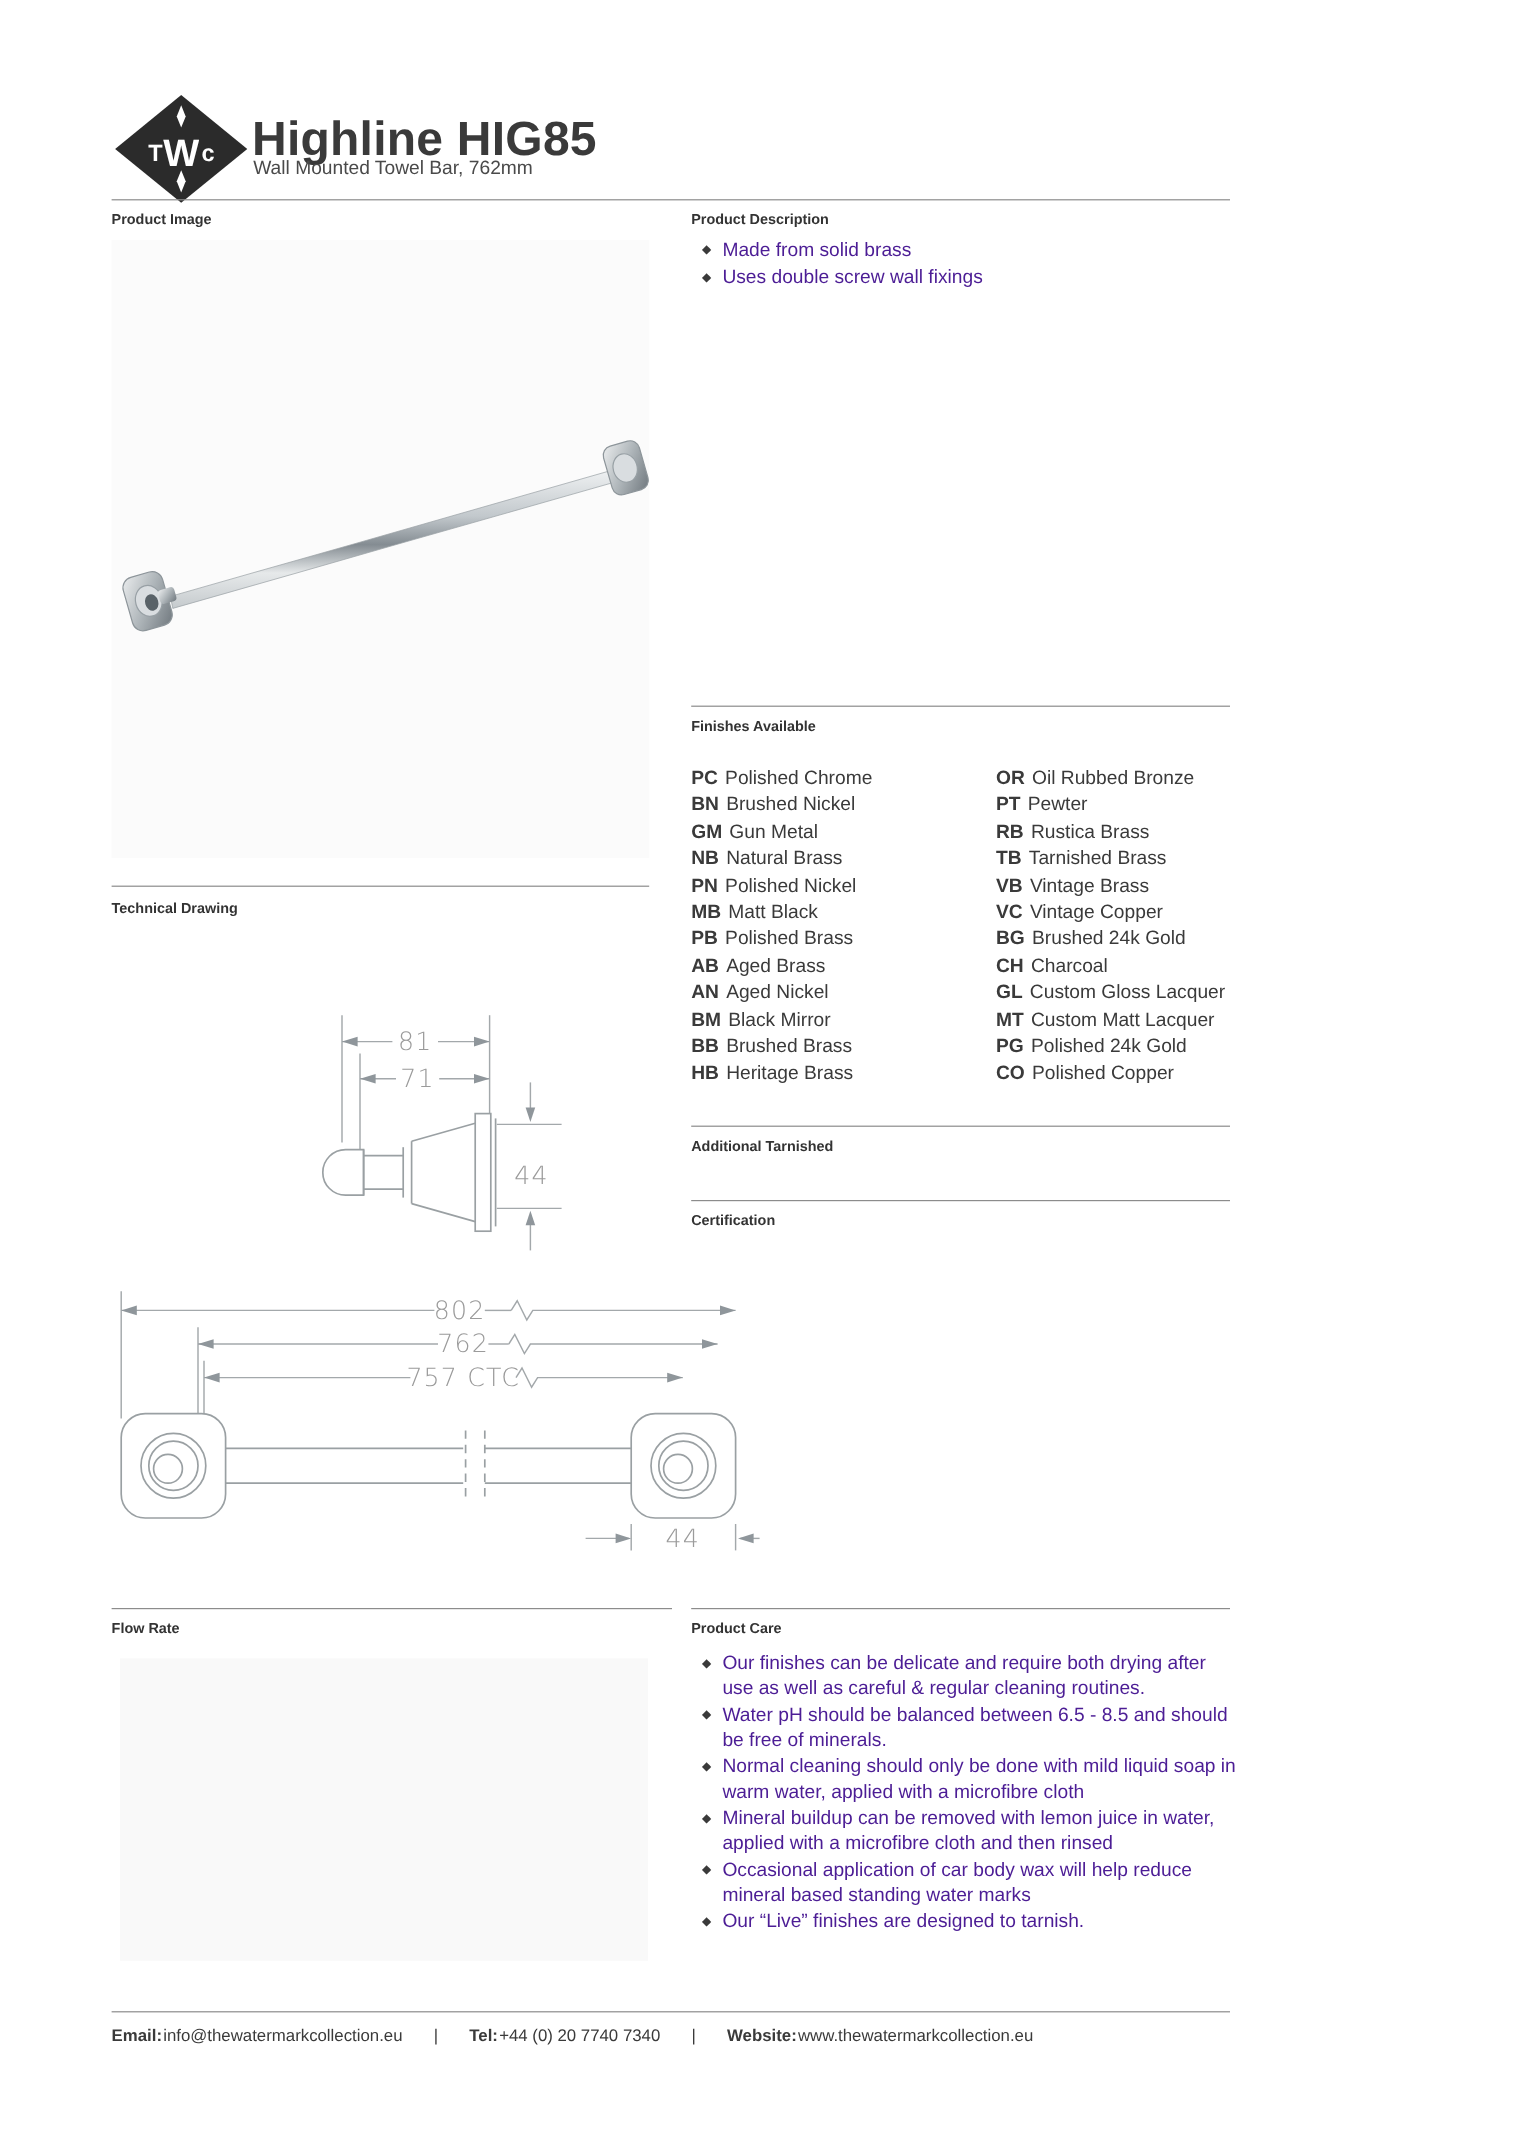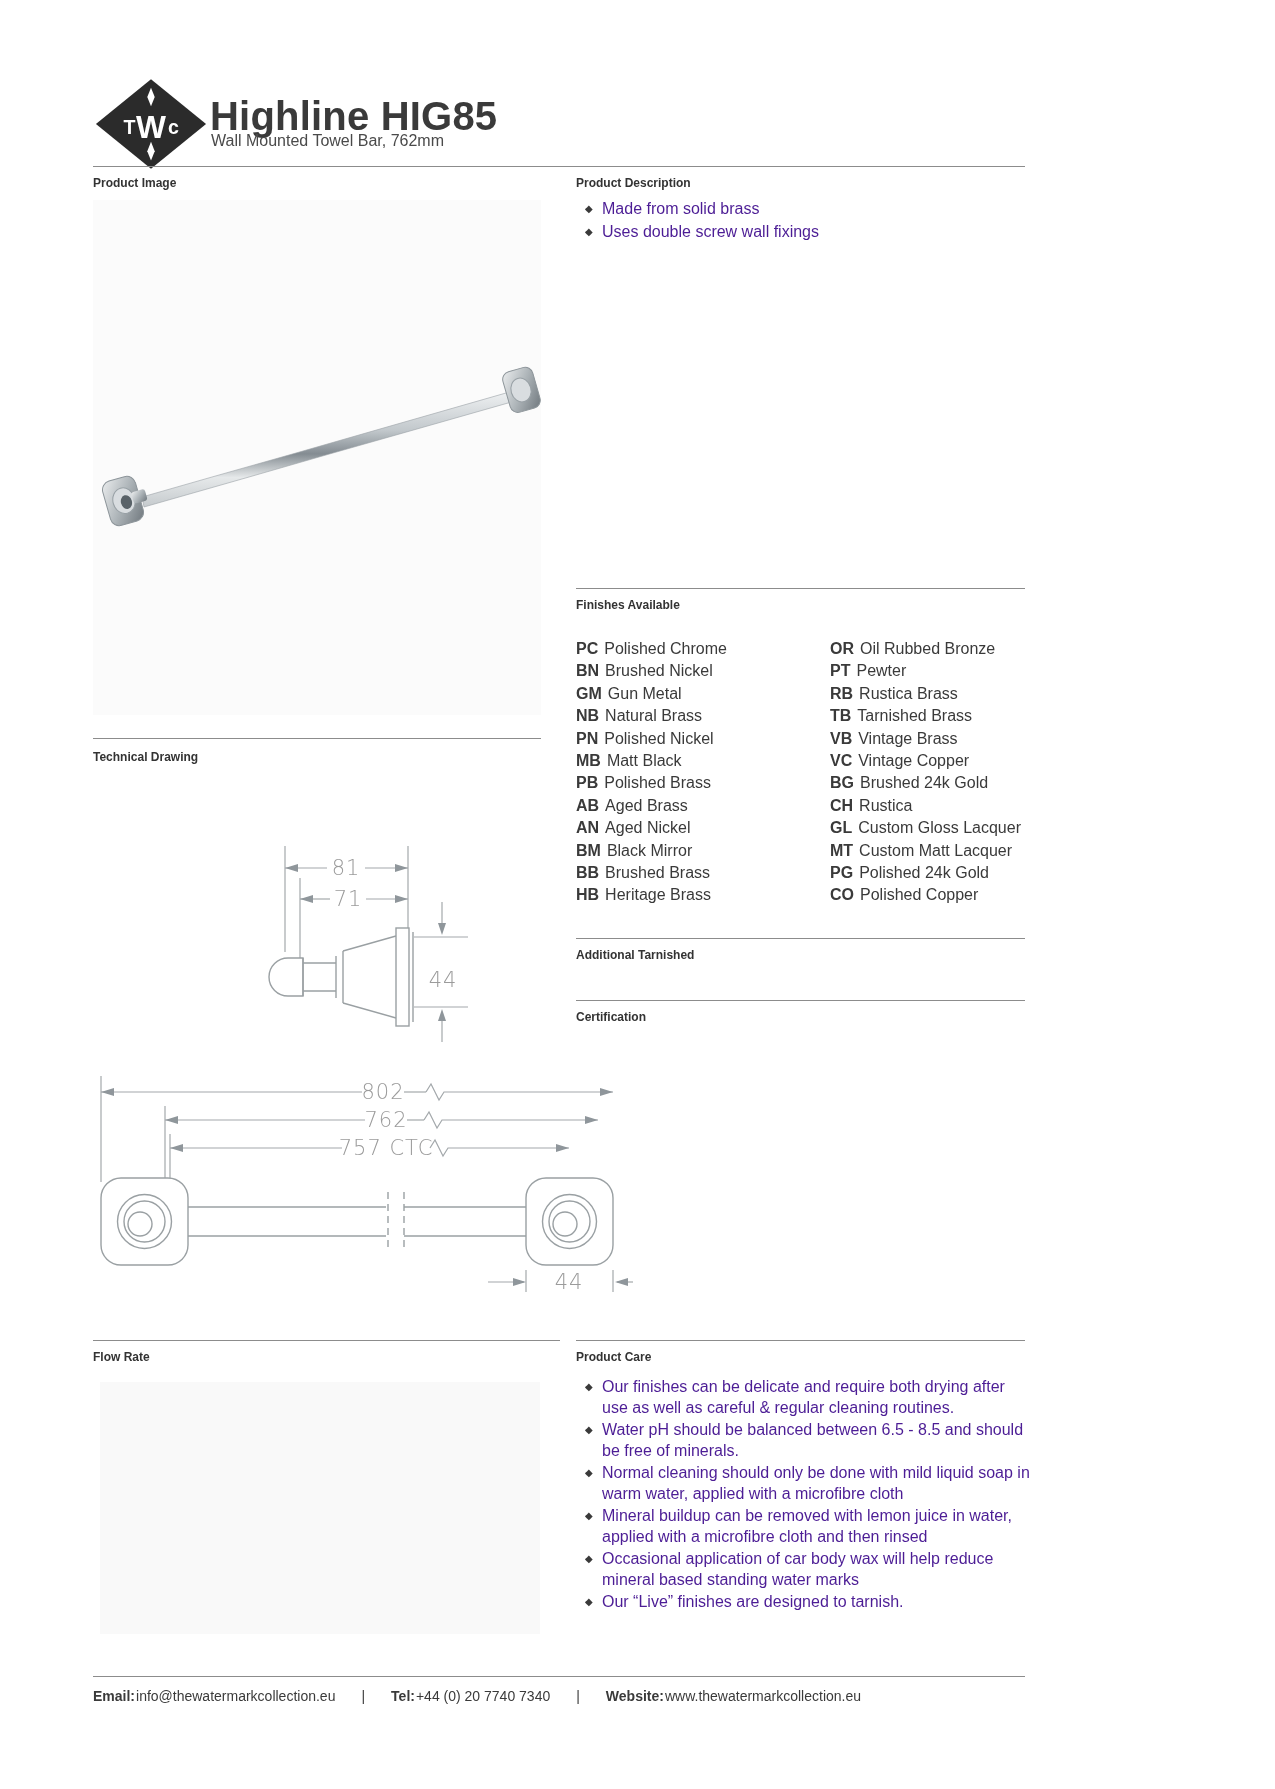--- a/index.html
+++ b/index.html
@@ -221,21 +221,21 @@
   </div>
 
   <div class="fin-col" style="left:830px;">
     <div class="fin-row"><span class="fin-code">OR</span><span>Oil Rubbed Bronze</span></div>
     <div class="fin-row"><span class="fin-code">PT</span><span>Pewter</span></div>
     <div class="fin-row"><span class="fin-code">RB</span><span>Rustica Brass</span></div>
     <div class="fin-row"><span class="fin-code">TB</span><span>Tarnished Brass</span></div>
     <div class="fin-row"><span class="fin-code">VB</span><span>Vintage Brass</span></div>
     <div class="fin-row"><span class="fin-code">VC</span><span>Vintage Copper</span></div>
     <div class="fin-row"><span class="fin-code">BG</span><span>Brushed 24k Gold</span></div>
-    <div class="fin-row"><span class="fin-code">CH</span><span>Rustica</span></div>
+    <div class="fin-row"><span class="fin-code">CH</span><span>Charcoal</span></div>
     <div class="fin-row"><span class="fin-code">GL</span><span>Custom Gloss Lacquer</span></div>
     <div class="fin-row"><span class="fin-code">MT</span><span>Custom Matt Lacquer</span></div>
     <div class="fin-row"><span class="fin-code">PG</span><span>Polished 24k Gold</span></div>
     <div class="fin-row"><span class="fin-code">CO</span><span>Polished Copper</span></div>
   </div>
 
   <div class="rule" style="left:576px; top:938px; width:449px;"></div>
   <div class="sec-head" style="left:576px; top:948px;">Additional Tarnished</div>
 
   <div class="rule" style="left:576px; top:1000px; width:449px;"></div>

